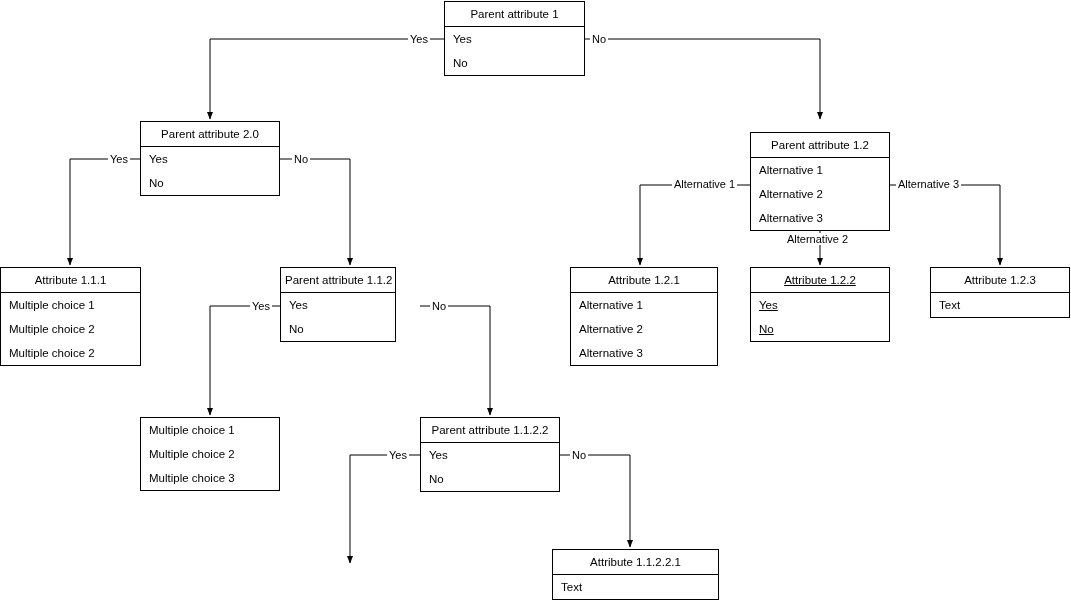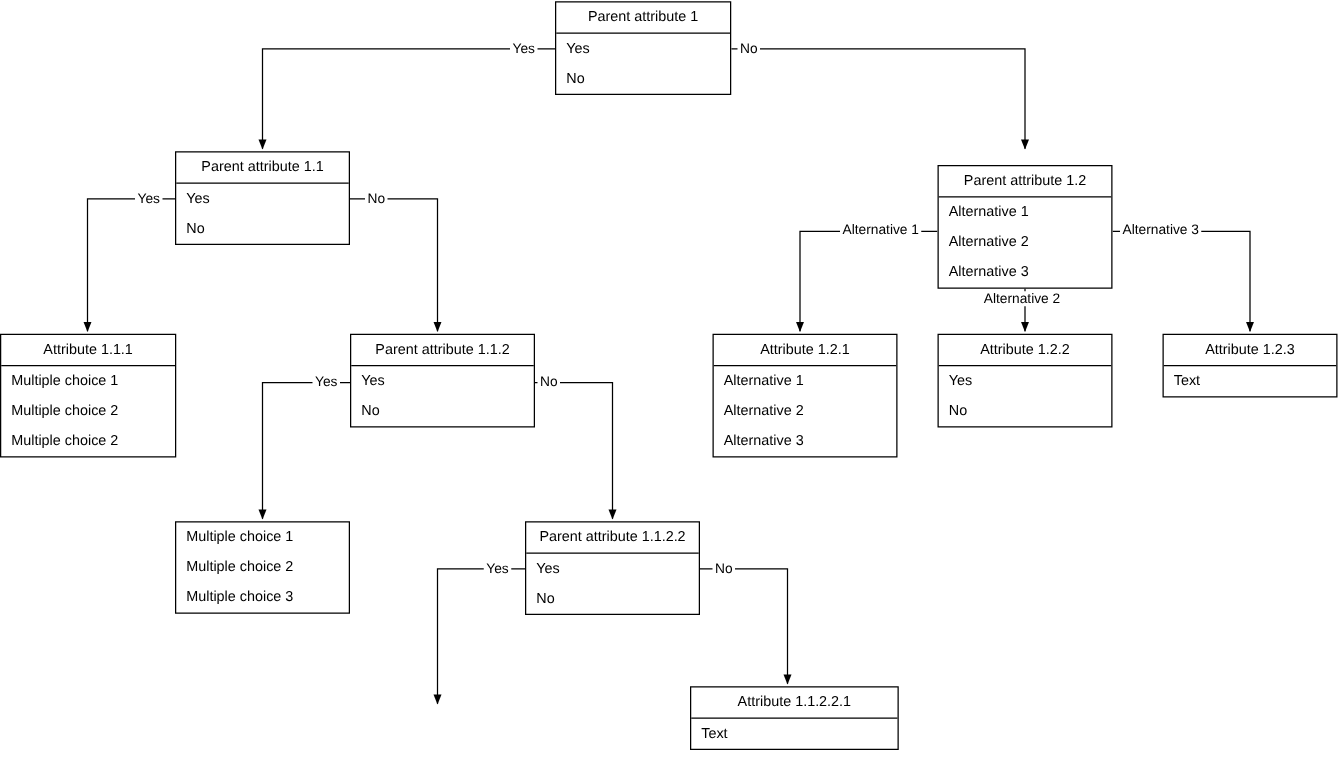--- a/index.html
+++ b/index.html
@@ -93,53 +93,53 @@
     </g>
   </svg>
 
   <div class="node" style="left:444px; top:1px; width:141px;">
     <div class="title">Parent attribute 1</div>
     <div class="opt">Yes</div>
     <div class="opt">No</div>
   </div>
 
   <div class="node" style="left:140px; top:121px; width:140px;">
-    <div class="title">Parent attribute 1.1</div>
+    <div class="title">Parent attribute 2.0</div>
     <div class="opt">Yes</div>
     <div class="opt">No</div>
   </div>
 
   <div class="node" style="left:750px; top:121px; width:140px;margin-top:11px;">
     <div class="title">Parent attribute 1.2</div>
     <div class="opt">Alternative 1</div>
     <div class="opt">Alternative 2</div>
     <div class="opt">Alternative 3</div>
   </div>
 
   <div class="node" style="left:0px; top:267px; width:141px;">
     <div class="title">Attribute 1.1.1</div>
     <div class="opt">Multiple choice 1</div>
     <div class="opt">Multiple choice 2</div>
     <div class="opt">Multiple choice 2</div>
   </div>
 
-  <div class="node" style="left:280px; top:267px; width:148px;">
+  <div class="node" style="left:280px; top:267px; width:116px;">
     <div class="title">Parent attribute 1.1.2</div>
     <div class="opt">Yes</div>
     <div class="opt">No</div>
   </div>
 
   <div class="node" style="left:570px; top:267px; width:148px;">
     <div class="title">Attribute 1.2.1</div>
     <div class="opt">Alternative 1</div>
     <div class="opt">Alternative 2</div>
     <div class="opt">Alternative 3</div>
   </div>
 
-  <div class="node" style="left:750px; top:267px; width:140px;">
+  <div class="node" style="left:750px; top:267px; width:140px;text-decoration:underline;">
     <div class="title">Attribute 1.2.2</div>
     <div class="opt">Yes</div>
     <div class="opt">No</div>
   </div>
 
   <div class="node" style="left:930px; top:267px; width:140px;">
     <div class="title">Attribute 1.2.3</div>
     <div class="opt">Text</div>
   </div>
 

